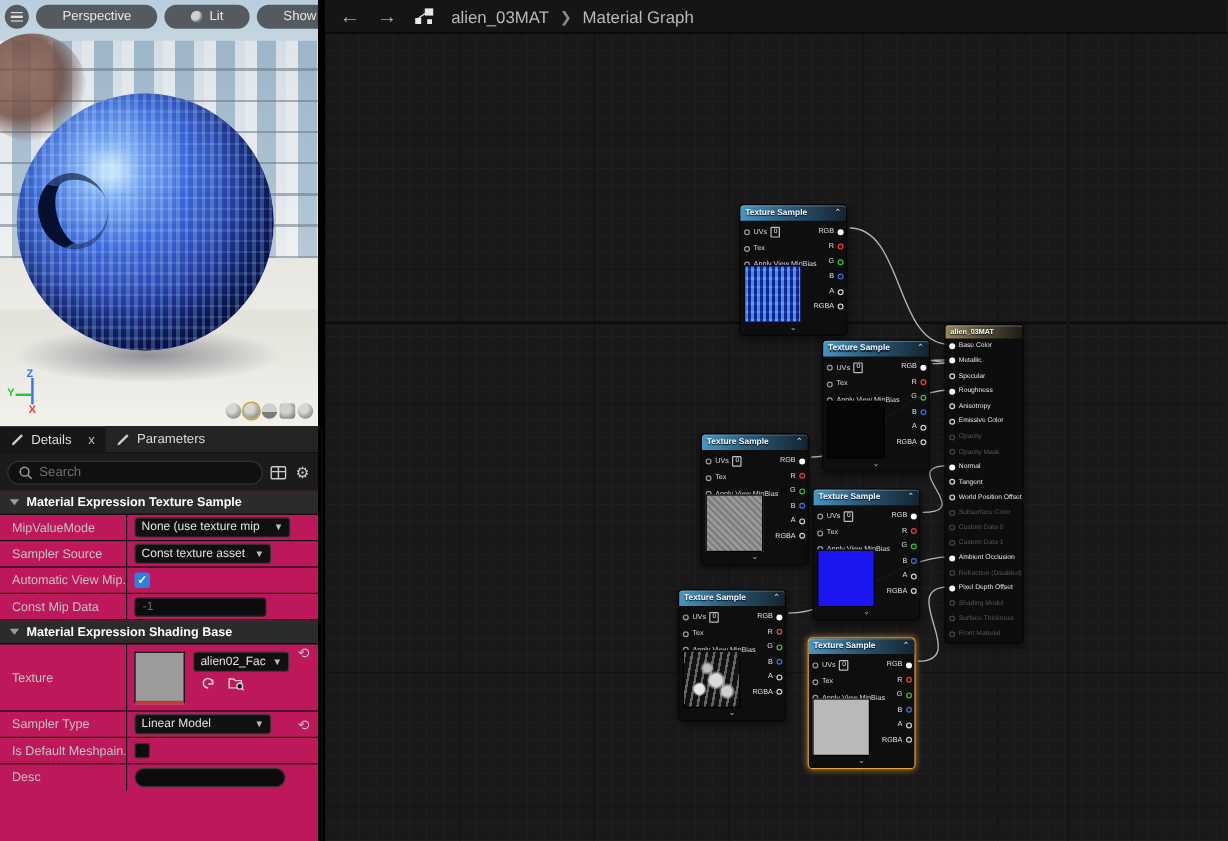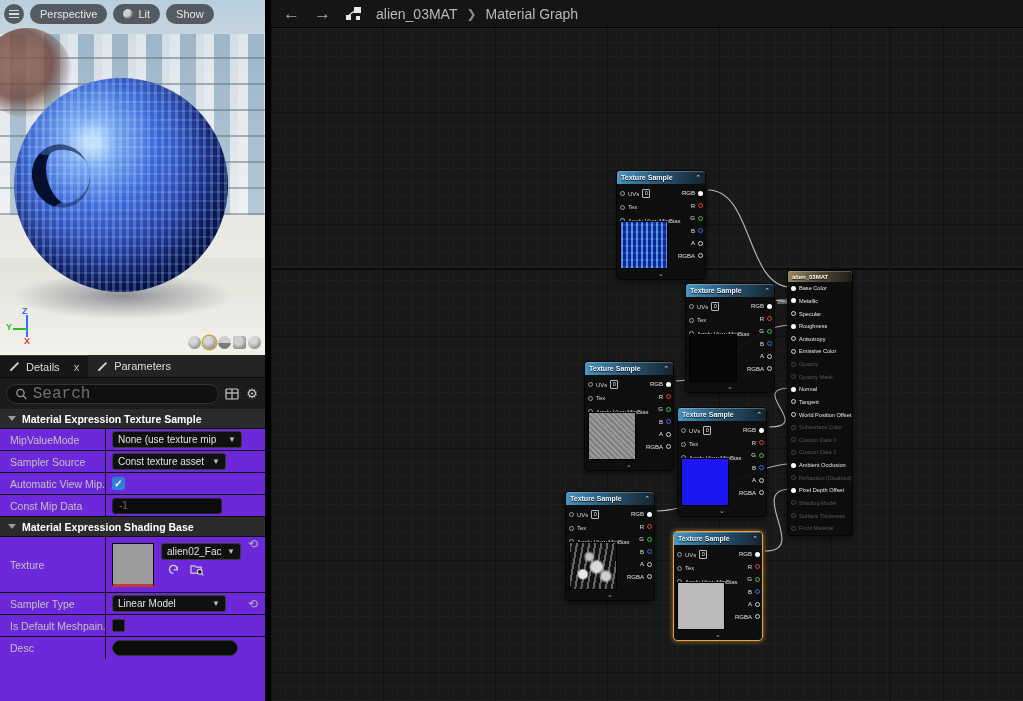--- a/index.html
+++ b/index.html
@@ -30,53 +30,53 @@
     box-shadow: inset -14px -18px 34px rgba(0,0,10,.55); }
   .sphere .tex { position:absolute; inset:0; border-radius:50%; overflow:hidden;
     background:
       repeating-linear-gradient(90deg, rgba(120,190,255,.28) 0 3px, rgba(0,0,60,.20) 3px 7px),
       repeating-linear-gradient(0deg, rgba(160,210,255,.18) 0 2px, rgba(0,0,0,0) 2px 9px);
     mix-blend-mode:screen; }
   .sphere .crescent { position:absolute; left:18px; top:66px; width:58px; height:64px; border-radius:50%;
     border-left:15px solid #04102e; border-top:6px solid rgba(4,16,46,.6); border-bottom:4px solid rgba(4,16,46,.4);
     transform:rotate(-14deg); }
   .vp-toolbar { position:absolute; left:4px; top:4px; display:flex; gap:6px; align-items:center; }
-  .vp-btn { height:20px; padding:0 10px; border-radius:10px; background:rgba(60,63,68,.82);
+  .vp-btn { height:20px; padding:0 22px; border-radius:10px; background:rgba(60,63,68,.82);
     color:#e6e6e6; font-size:11px; display:flex; align-items:center; gap:5px;justify-content:center; }
   .vp-btn.round { width:20px; padding:0; justify-content:center; }
   .burger { width:10px; height:8px; border-top:1.6px solid #ddd; border-bottom:1.6px solid #ddd; position:relative; }
   .burger:after { content:""; position:absolute; left:0; top:2.2px; width:10px; height:1.6px; background:#ddd; }
   .lit-ico { width:10px; height:10px; border-radius:50%;
     background:radial-gradient(circle at 35% 35%, #cfcfcf 0 40%, #6a6a6a 70%); }
   .axis { position:absolute; left:6px; top:306px; width:40px; height:42px; font-size:9px; font-weight:bold; }
   .axis .az { position:absolute; left:16px; top:0; color:#3a6cff; }
   .axis .ay { position:absolute; left:0; top:16px; color:#27c427; }
   .axis .ax { position:absolute; left:18px; top:30px; color:#e03b2f; }
   .axis .lz { position:absolute; left:20px; top:9px; width:1.5px; height:22px; background:#3a6cff; }
   .axis .ly { position:absolute; left:7px; top:22px; width:14px; height:1.5px; background:#27c427; }
   .shape-bar { position:absolute; right:4px; top:336px; display:flex; gap:2px; }
   .shape-btn { width:13px; height:13px; border-radius:50%;
     background:radial-gradient(circle at 38% 32%, #d6d6d6 0 30%, #8f8f8f 75%, #5e5e5e 100%); }
   .shape-btn.active { box-shadow:0 0 0 1.5px #caa43a; }
   .shape-btn.plane { background:linear-gradient(180deg,#cfcfcf 0 55%, #7b7b7b 55% 100%); border-radius:50%; }
   .shape-btn.cube  { background:radial-gradient(circle at 40% 35%, #d0d0d0 0 35%, #868686 80%); border-radius:3px; }
 
   
-  .panel { position:absolute; left:0; top:355px; width:268px; height:346px; background:#6d28d9;
+  .panel { position:absolute; left:0; top:355px; width:268px; height:346px; background:#be185d;
     border-right:3px solid #000; color:#cfcfcf; font-size:11px; }
   .tabbar { height:23px; background:#242424; display:flex; align-items:stretch; border-bottom:1px solid #0b0b0b; }
   .tab { display:flex; align-items:center; gap:6px; padding:0 9px; color:#dcdcdc; }
   .tab.active { background:#171717; border-top:1px solid #3a3a3a; }
   .tab .pencil { width:11px; height:11px; }
   .tab .close { color:#bdbdbd; font-size:11px; margin-left:8px; }
   .searchrow { height:31px; display:flex; align-items:center; gap:6px; padding:0 6px; background:#1b1b1b; }
   .searchbox { flex:1; height:20px; border-radius:10px; background:#101010; border:1px solid #333;
     display:flex; align-items:center; gap:5px; padding:0 8px; color:#777; }
-  .searchbox input { background:transparent; border:none; outline:none; color:#ccc; font-size:16px; width:100%;
-    font-family:Liberation Mono, monospace; }
+  .searchbox input { background:transparent; border:none; outline:none; color:#ccc; font-size:11px; width:100%;
+    font-family:Liberation Sans, sans-serif; }
   .searchbox input::placeholder { color:#6f6f6f; }
   .ico { width:14px; height:14px; display:inline-flex; align-items:center; justify-content:center; color:#c9c9c9; }
   .sec { height:20px; background:#2b2b2b; display:flex; align-items:center; gap:6px; padding:0 8px;
     color:#fff; font-weight:bold; font-size:10.5px; border-bottom:1px solid #0e0e0e; }
   .tri { width:0; height:0; border-left:4px solid transparent; border-right:4px solid transparent;
     border-top:5px solid #9a9a9a; }
   .row { display:grid; grid-template-columns:106px 1fr 24px; align-items:center; height:22px;
     border-bottom:1px solid #101010; }
   .row .lbl { padding-left:10px; color:#c2c2c2; font-size:10.5px; white-space:nowrap; overflow:hidden;
     border-right:1px solid #101010; height:100%; display:flex; align-items:center; }

